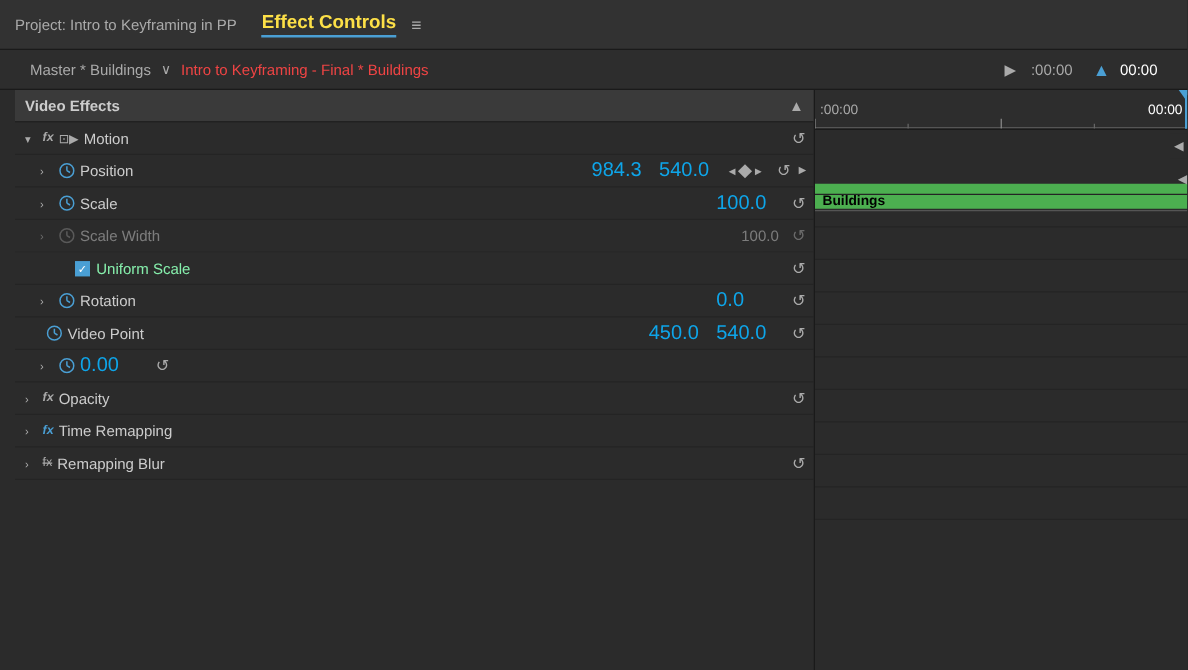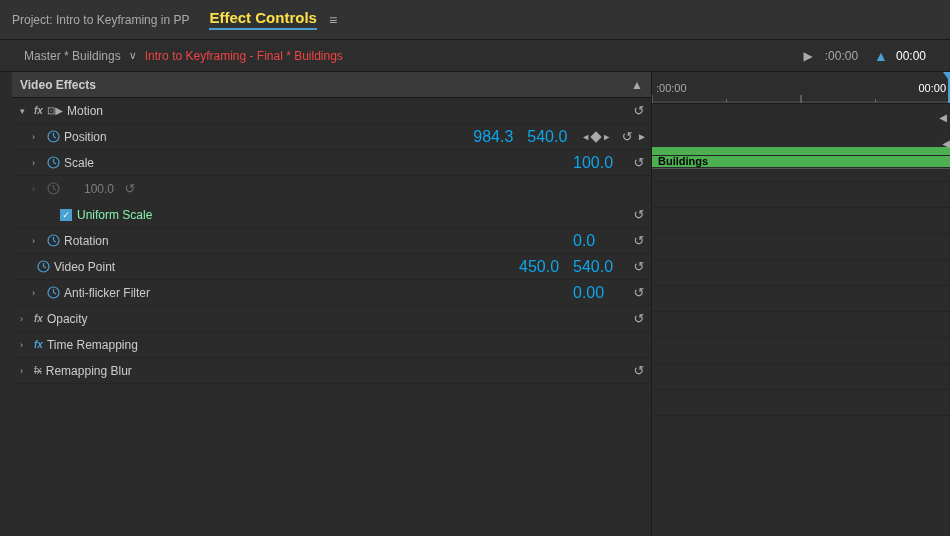--- a/index.html
+++ b/index.html
@@ -391,20 +391,21 @@
 
     <div class="effect-row indent-2" style="opacity:0.5;">
       <span class="expand-arrow">›</span>
       <span class="clock-icon">
         <svg class="clock-svg" viewBox="0 0 13 13" fill="none">
           <circle cx="6.5" cy="6.5" r="5.5" stroke="#888" stroke-width="1.2"></circle>
           <line x1="6.5" y1="3" x2="6.5" y2="6.5" stroke="#888" stroke-width="1.2"></line>
           <line x1="6.5" y1="6.5" x2="9" y2="8" stroke="#888" stroke-width="1.2"></line>
         </svg>
       </span>
+      <span class="prop-name">Scale Width</span>
       <span class="prop-value-gray">100.0</span>
       <span class="reset-btn"><span class="reset-icon">↺</span></span>
     </div>
 
     <div class="effect-row indent-3" style="padding-left:48px;">
       <div class="checkbox">
         <span class="checkbox-check">✓</span>
       </div>
       <span class="uniform-label" style="margin-left:5px;">Uniform Scale</span>
       <span class="reset-btn" style="margin-left:auto;"><span class="reset-icon">↺</span></span>
@@ -440,21 +441,20 @@
 
     <div class="effect-row indent-2">
       <span class="expand-arrow">›</span>
       <span class="clock-icon">
         <svg class="clock-svg" viewBox="0 0 13 13" fill="none">
           <circle cx="6.5" cy="6.5" r="5.5" stroke="#4a9fd4" stroke-width="1.2"></circle>
           <line x1="6.5" y1="3" x2="6.5" y2="6.5" stroke="#4a9fd4" stroke-width="1.2"></line>
           <line x1="6.5" y1="6.5" x2="9" y2="8" stroke="#4a9fd4" stroke-width="1.2"></line>
         </svg>
       </span>
-      <span class="prop-name">Anti-flicker Filter</span>
       <span class="prop-value">0.00</span>
       <span class="reset-btn"><span class="reset-icon">↺</span></span>
     </div>
 
     <div class="effect-row indent-1">
       <span class="expand-arrow">›</span>
       <span class="fx-badge">fx</span>
       <span class="prop-name">Opacity</span>
       <span class="reset-btn"><span class="reset-icon">↺</span></span>
     </div>

